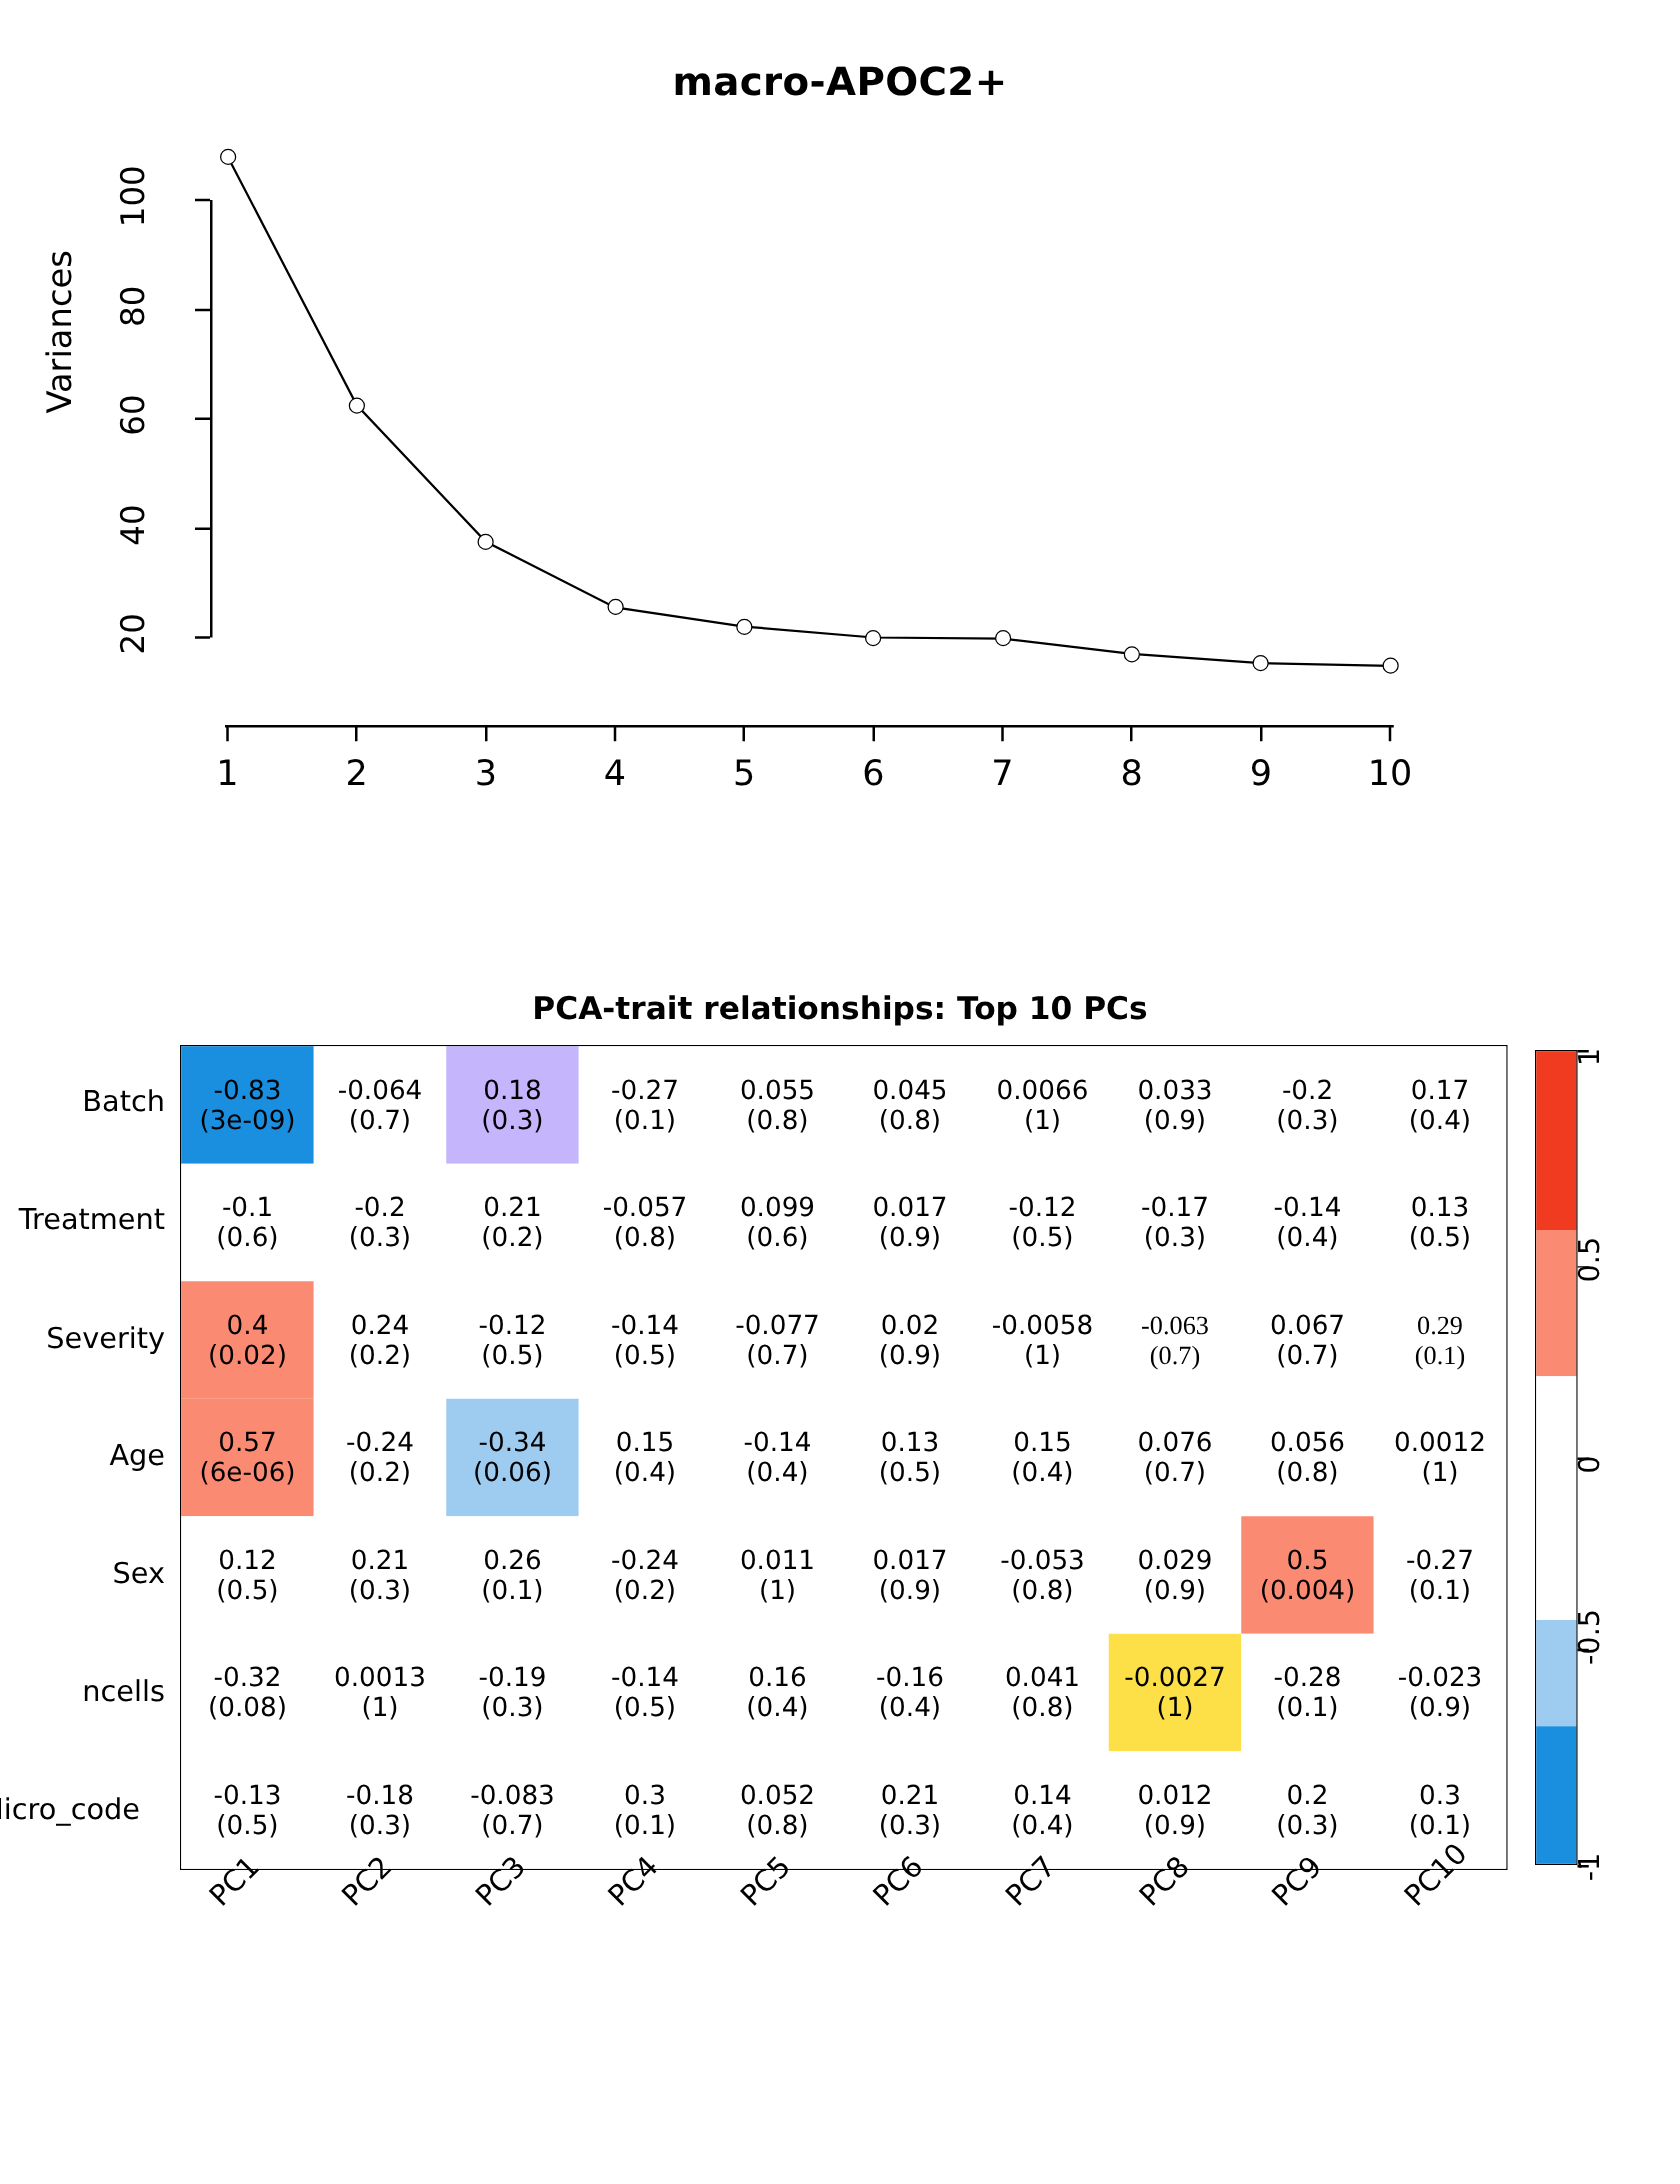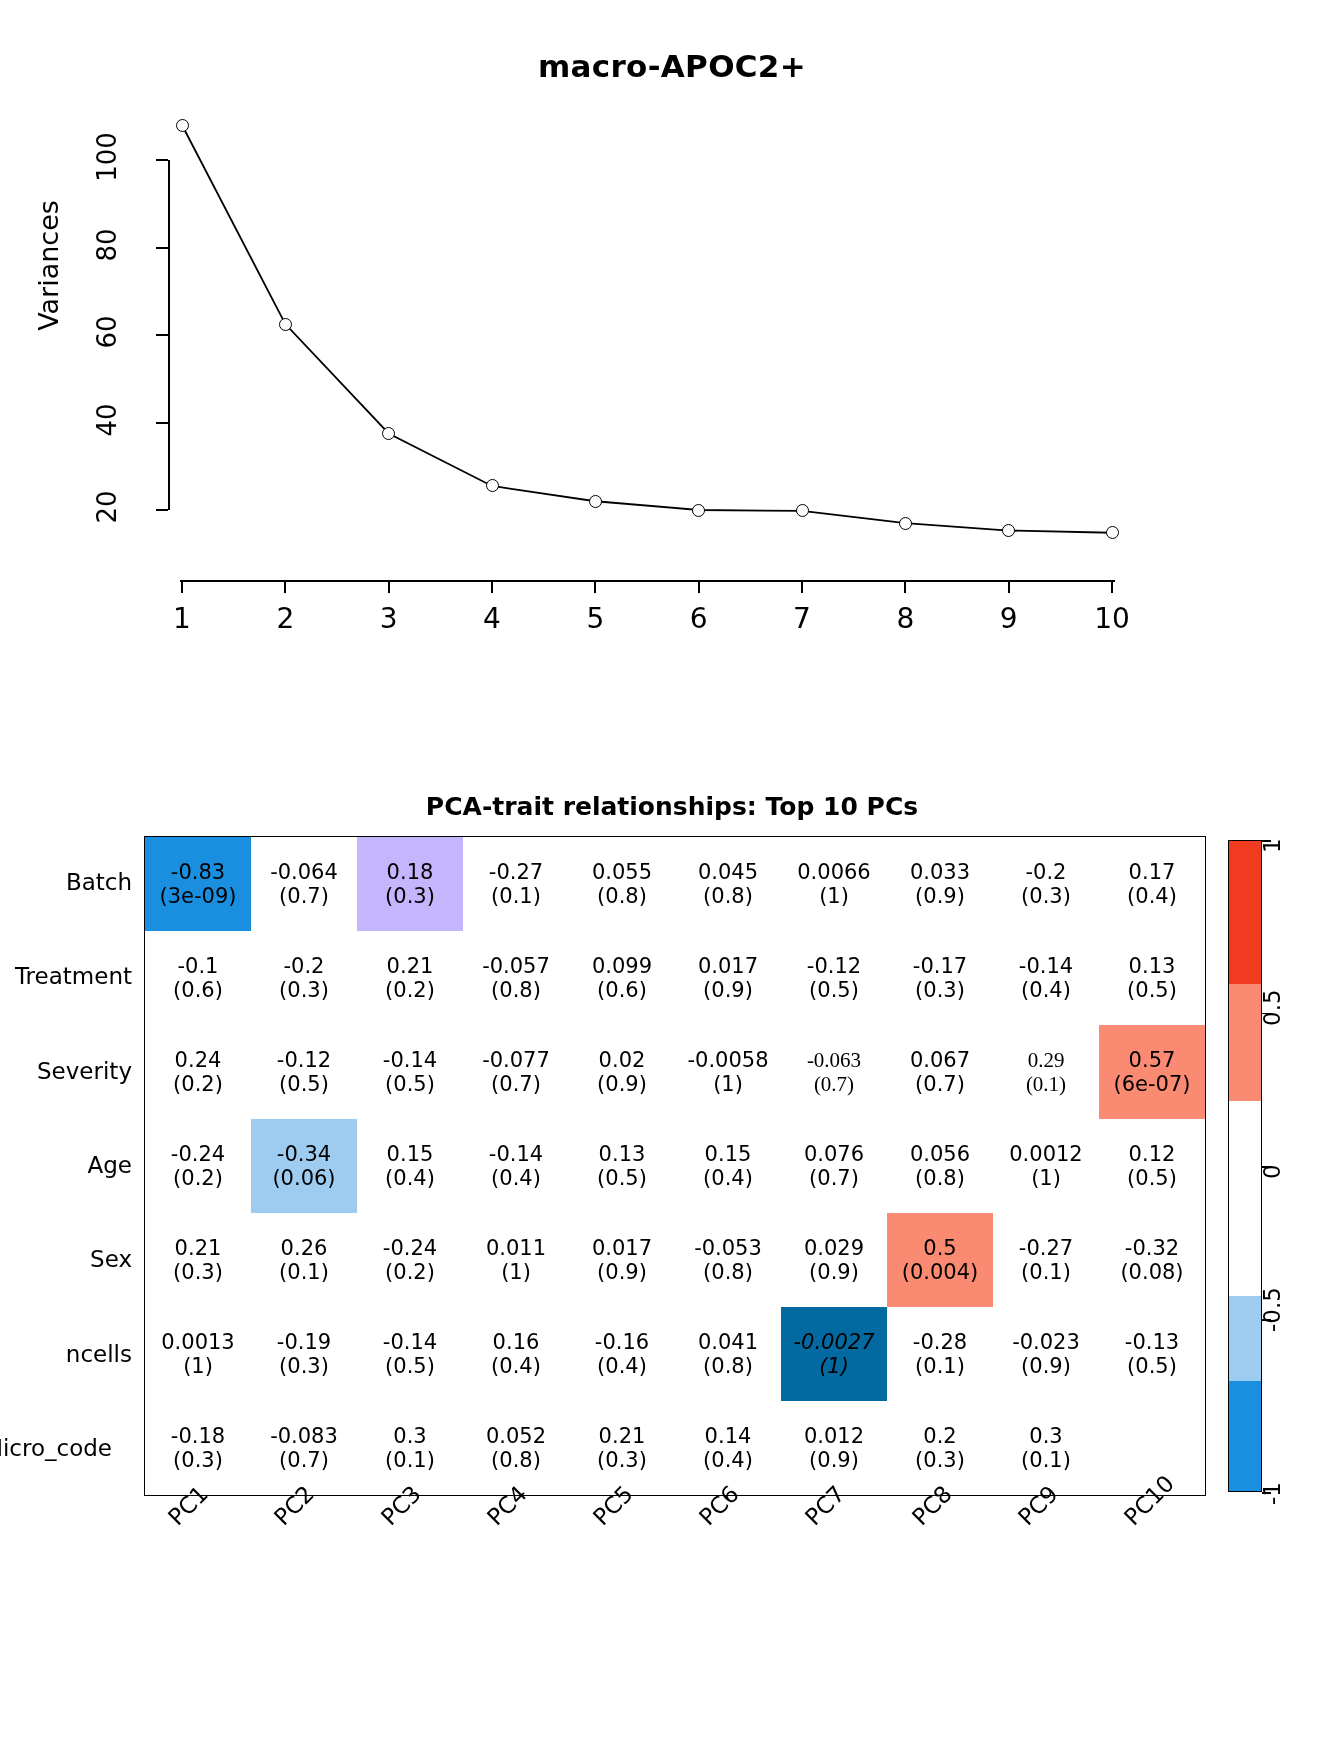--- a/index.html
+++ b/index.html
@@ -302,20 +302,24 @@
         <span class="v2">(0.3)</span>
       </div>
       <div class="heat-cell" style="background: rgb(255, 255, 255);">
         <span class="v1">-0.14</span>
         <span class="v2">(0.4)</span>
       </div>
       <div class="heat-cell" style="background: rgb(255, 255, 255);">
         <span class="v1">0.13</span>
         <span class="v2">(0.5)</span>
       </div>
+      <div class="heat-cell" style="background: rgb(250, 138, 114);">
+        <span class="v1">0.4</span>
+        <span class="v2">(0.02)</span>
+      </div>
       <div class="heat-cell" style="background: rgb(255, 255, 255);">
         <span class="v1">0.24</span>
         <span class="v2">(0.2)</span>
       </div>
       <div class="heat-cell" style="background: rgb(255, 255, 255);">
         <span class="v1">-0.12</span>
         <span class="v2">(0.5)</span>
       </div>
       <div class="heat-cell" style="background: rgb(255, 255, 255);">
         <span class="v1">-0.14</span>
@@ -340,21 +344,21 @@
       <div class="heat-cell" style="background: rgb(255, 255, 255);">
         <span class="v1">0.067</span>
         <span class="v2">(0.7)</span>
       </div>
       <div class="heat-cell" style="background: rgb(255, 255, 255); font-family: Liberation Serif, serif;">
         <span class="v1">0.29</span>
         <span class="v2">(0.1)</span>
       </div>
       <div class="heat-cell" style="background: rgb(250, 138, 114);">
         <span class="v1">0.57</span>
-        <span class="v2">(6e-07)</span>
+        <span class="v2">(6e-06)</span>
       </div>
       <div class="heat-cell" style="background: rgb(255, 255, 255);">
         <span class="v1">-0.24</span>
         <span class="v2">(0.2)</span>
       </div>
       <div class="heat-cell" style="background: rgb(158, 203, 240);">
         <span class="v1">-0.34</span>
         <span class="v2">(0.06)</span>
       </div>
       <div class="heat-cell" style="background: rgb(255, 255, 255);">
@@ -446,21 +450,21 @@
         <span class="v2">(0.4)</span>
       </div>
       <div class="heat-cell" style="background: rgb(255, 255, 255);">
         <span class="v1">-0.16</span>
         <span class="v2">(0.4)</span>
       </div>
       <div class="heat-cell" style="background: rgb(255, 255, 255);">
         <span class="v1">0.041</span>
         <span class="v2">(0.8)</span>
       </div>
-      <div class="heat-cell" style="background: #0369a1; font-style: italic;">
+      <div class="heat-cell" style="background: #fde047;">
         <span class="v1">-0.0027</span>
         <span class="v2">(1)</span>
       </div>
       <div class="heat-cell" style="background: rgb(255, 255, 255);">
         <span class="v1">-0.28</span>
         <span class="v2">(0.1)</span>
       </div>
       <div class="heat-cell" style="background: rgb(255, 255, 255);">
         <span class="v1">-0.023</span>
         <span class="v2">(0.9)</span>

